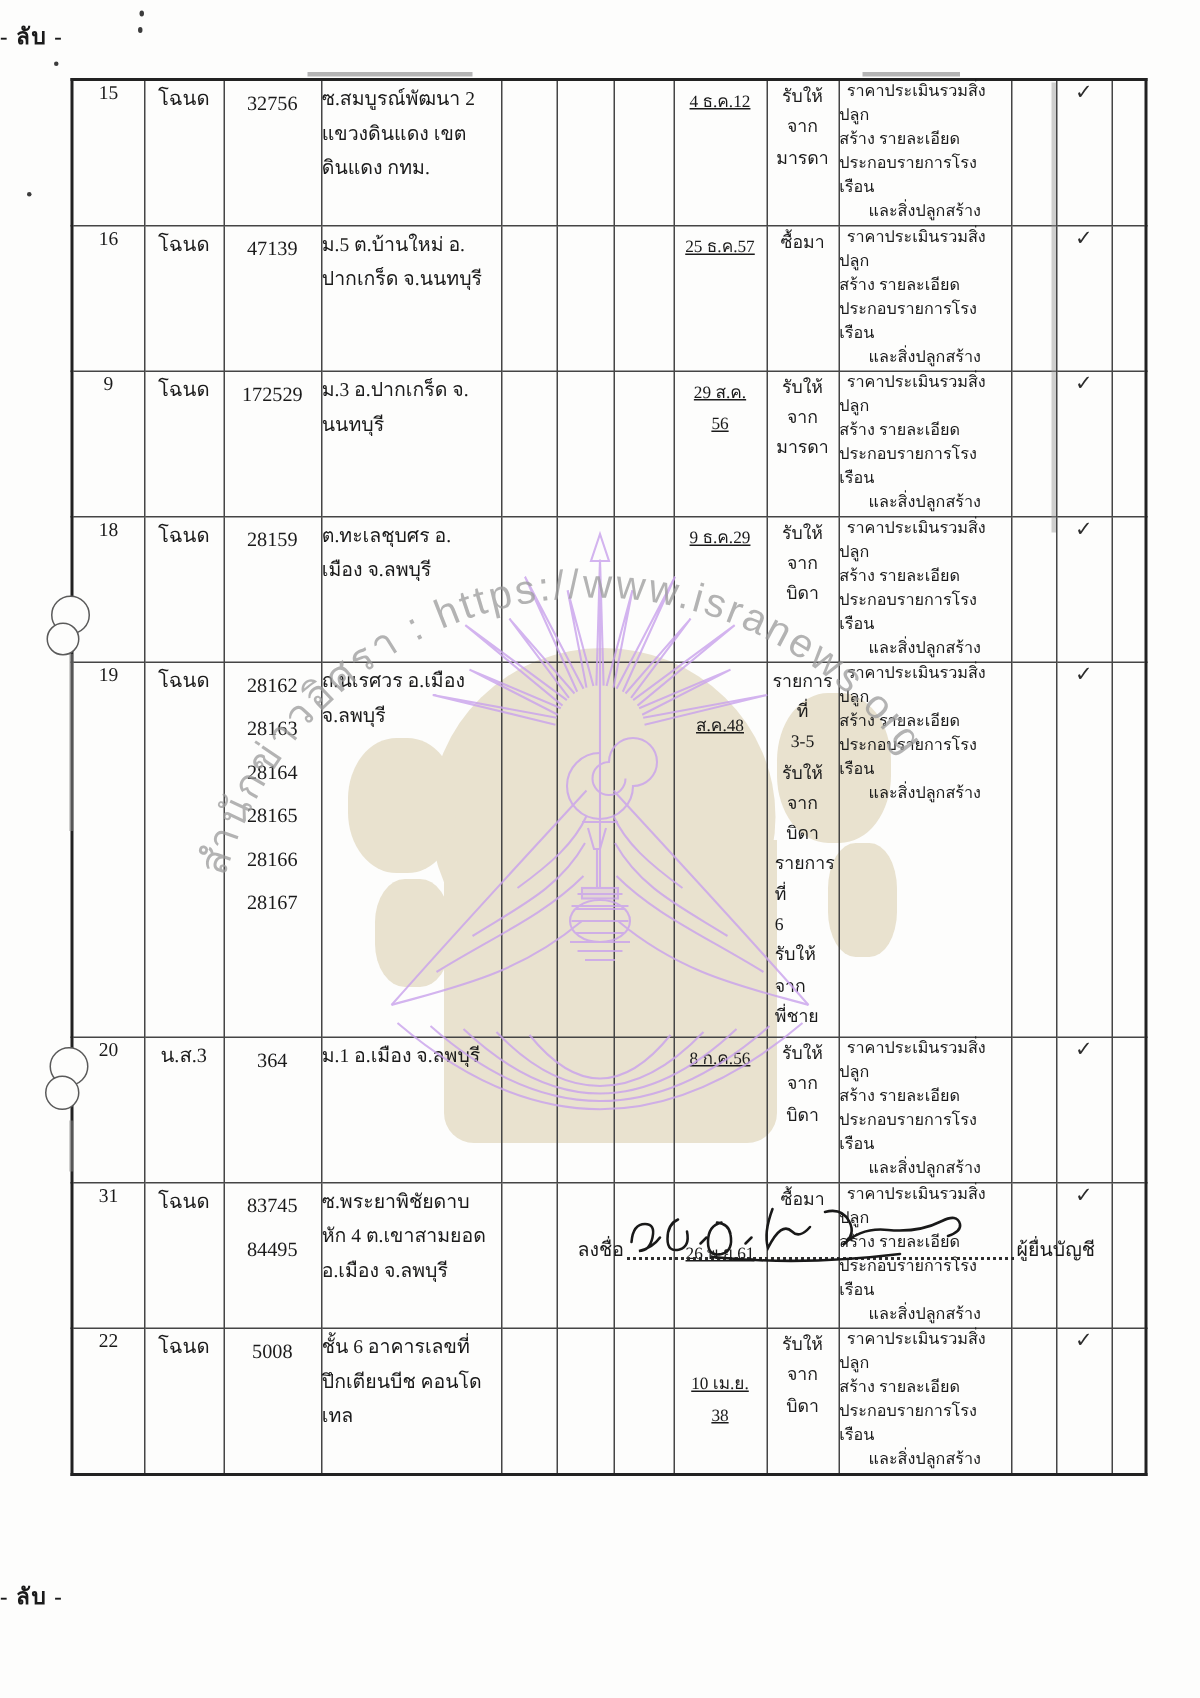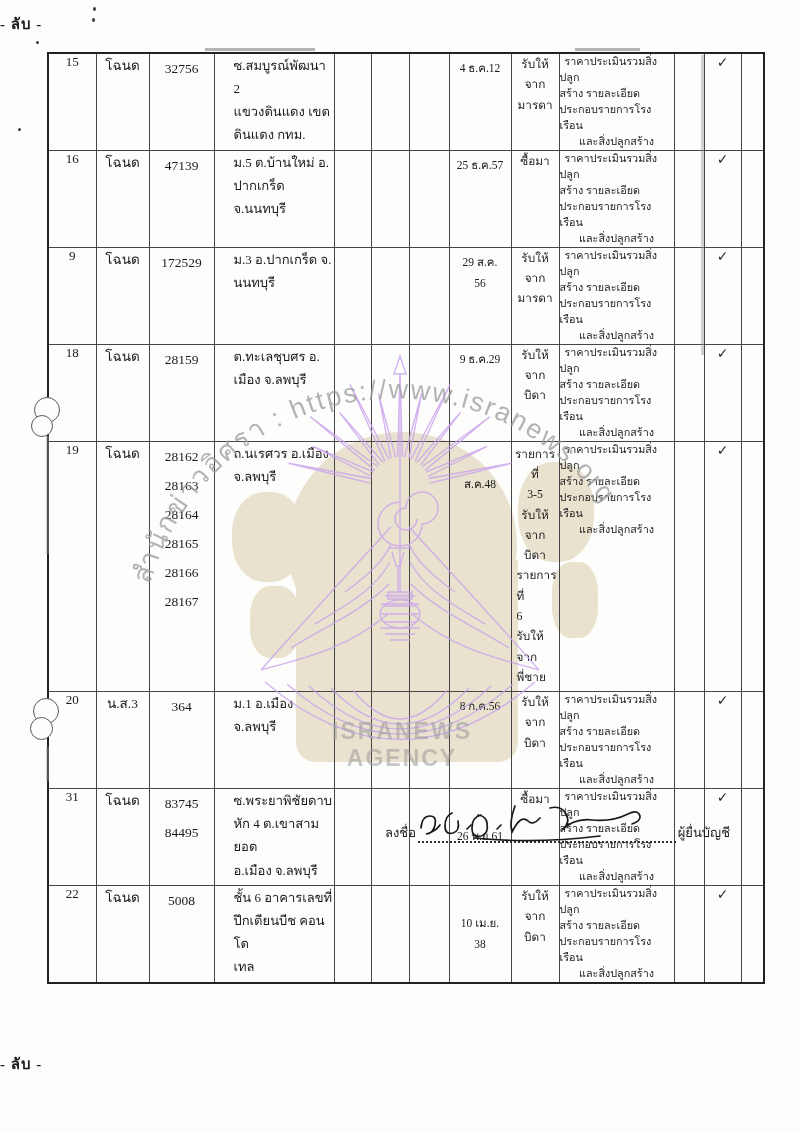--- a/index.html
+++ b/index.html
@@ -23,23 +23,23 @@
   
   table.asset{position:absolute;left:47px;top:52px;width:716px;z-index:2;
         border-collapse:collapse;table-layout:fixed;background:transparent;
         border:2px solid #222;}
   table.asset td{border:1px solid #454545;padding:0;vertical-align:top;}
   .c-no{text-align:center;font-size:13px;padding-top:10px;}
   .c-type{text-align:center;font-size:13.5px;padding-top:7px;}
   .c-num{text-align:center;font-size:13.5px;padding-top:2px;}
   .c-num .ln{line-height:2.15em;}
   .c-loc{font-size:13px;padding:5px 3px 0 6px;}
-  .c-loc .ln{line-height:1.78em;padding-left:19px;}
+  .c-loc .ln{line-height:1.78em;}
   .c-date{text-align:center;font-size:11.5px;}
-  .c-date .ln{line-height:1.85em;}
+  .c-date .ln{line-height:1.85em;text-decoration:underline;}
   .c-date.d-top{padding-top:4px;}
   .c-date.d-offset{padding-top:32px;}
   .c-date.d-middle{vertical-align:middle;}
   .c-acq{font-size:11.8px;}
   .acq-wrap{display:flex;flex-direction:column;justify-content:center;height:100%;text-align:center;}
   .acq-wrap.split{justify-content:space-between;padding:2px 0 4px;}
   .acq-wrap .ln{line-height:1.72em;}
   .split .acq-block:last-child{text-align:left;padding-left:5px;}
   .c-note{font-size:10.8px;padding:4px 2px 0 8px;}
   .c-note .ln{line-height:1.48em;}
@@ -49,21 +49,21 @@
         font-family:"DejaVu Sans",sans-serif;color:#2c2c2c;}
 
   
   .streak{position:absolute;background:#b5b5b5;z-index:3;}
   .vstreak{position:absolute;background:rgba(150,150,150,.45);z-index:3;}
   .punch{position:absolute;z-index:4;background:#fdfdfc;border:1.5px solid #5a5a5a;border-radius:50%;}
 
   
   .legend{position:absolute;top:786px;left:0;width:763px;text-align:right;font-size:12.5px;z-index:4;}
   .u-bold{font-weight:bold;text-decoration:underline;}
-  .sig-row{position:absolute;top:822px;left:385px;width:345px;display:flex;align-items:flex-end;
+  .sig-row{position:absolute;top:822px;left:385px;width:345px;display:flex;align-items:flex-start;
         font-size:13px;z-index:2;}
   .sig-dots{flex:1;border-bottom:2px dotted #2e2e2e;height:16px;margin:0 2px;}
   .sig-svg{position:absolute;left:415px;top:798px;z-index:3;pointer-events:none;}
   .bottom-note{position:absolute;top:868px;left:45px;font-size:14.5px;z-index:4;}
 </style>
 </head>
 <body>
 
 <div class="page">
 
@@ -129,21 +129,20 @@
     </g>
   </svg>
 
   <svg class="wm-arc" width="800" height="1132" style="color: rgb(155, 155, 155);">
     <path id="arcp" d="M150 585 A 255 255 0 0 1 645 600" fill="none"></path>
     <text font-size="27" fill="currentColor" opacity=".75" letter-spacing="2" font-family="Liberation Sans, sans-serif">
       <textPath href="#arcp">สำนักข่าวอิศรา : https://www.isranews.org</textPath>
     </text>
   </svg>
 
-  <div class="wm-agency" style="color: rgb(155, 155, 155);">ISRANEWS AGENCY</div>
 
   <table class="asset">
     <colgroup>
       <col style="width:48px">
         <col style="width:53px">
         <col style="width:65px">
       <col style="width:120px">
         <col style="width:37px">
         <col style="width:38px">
       <col style="width:40px">

